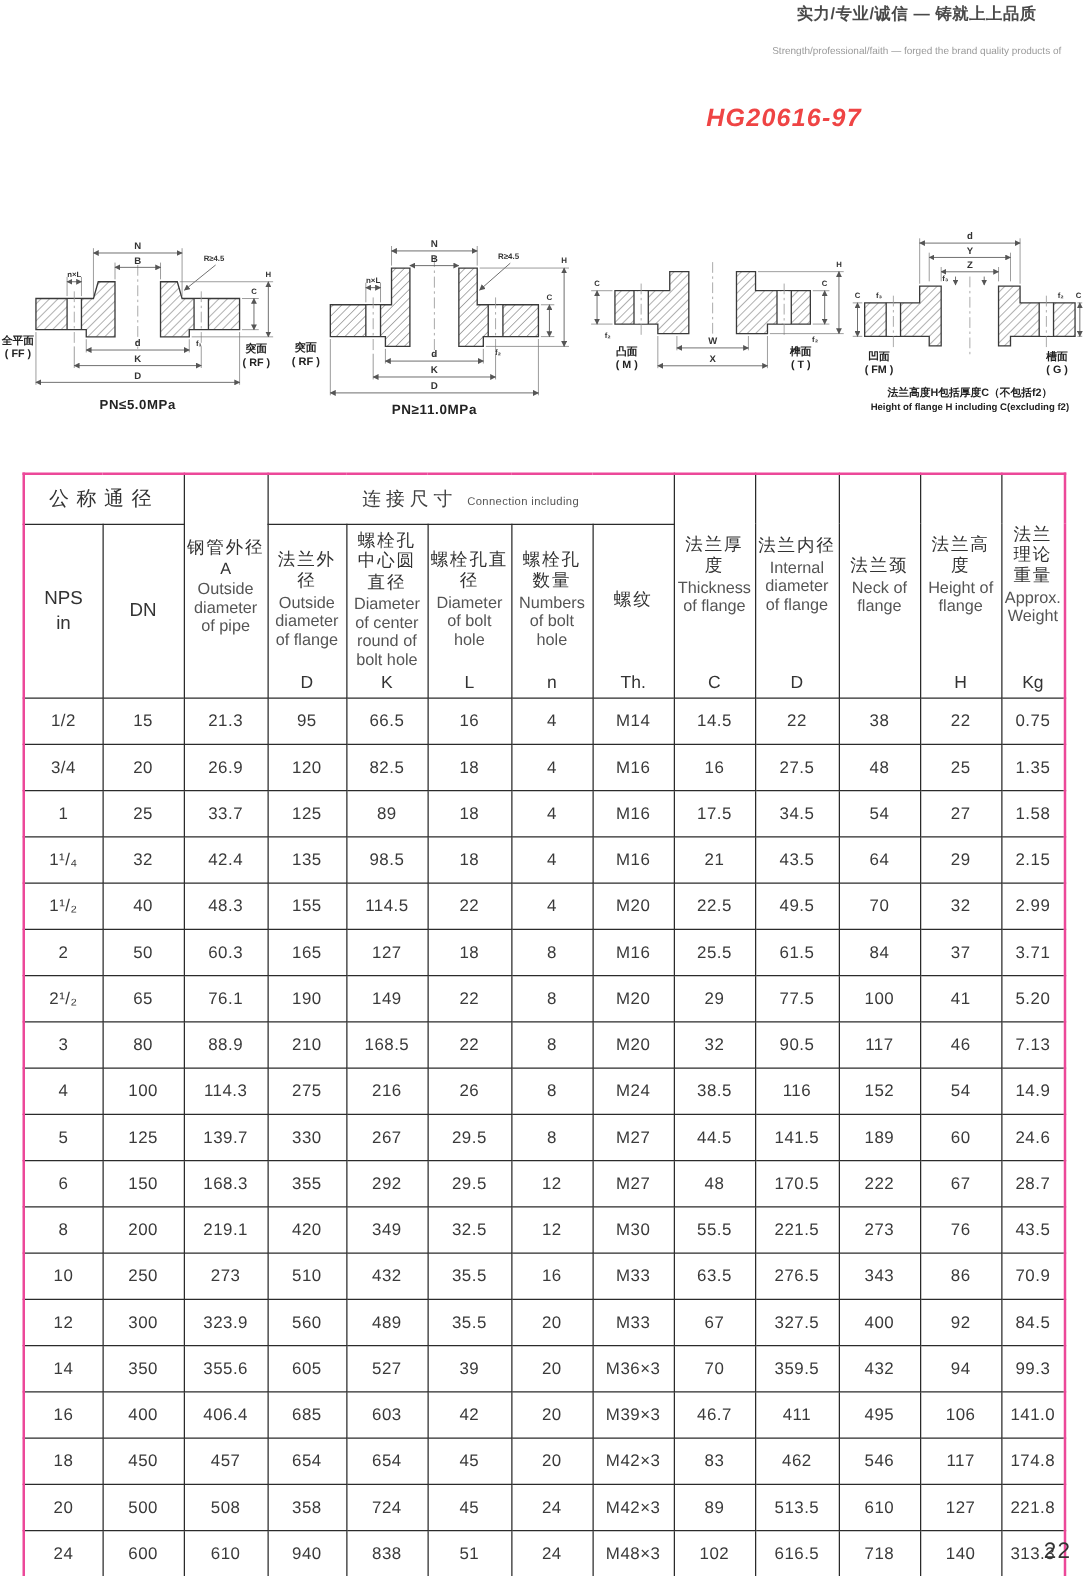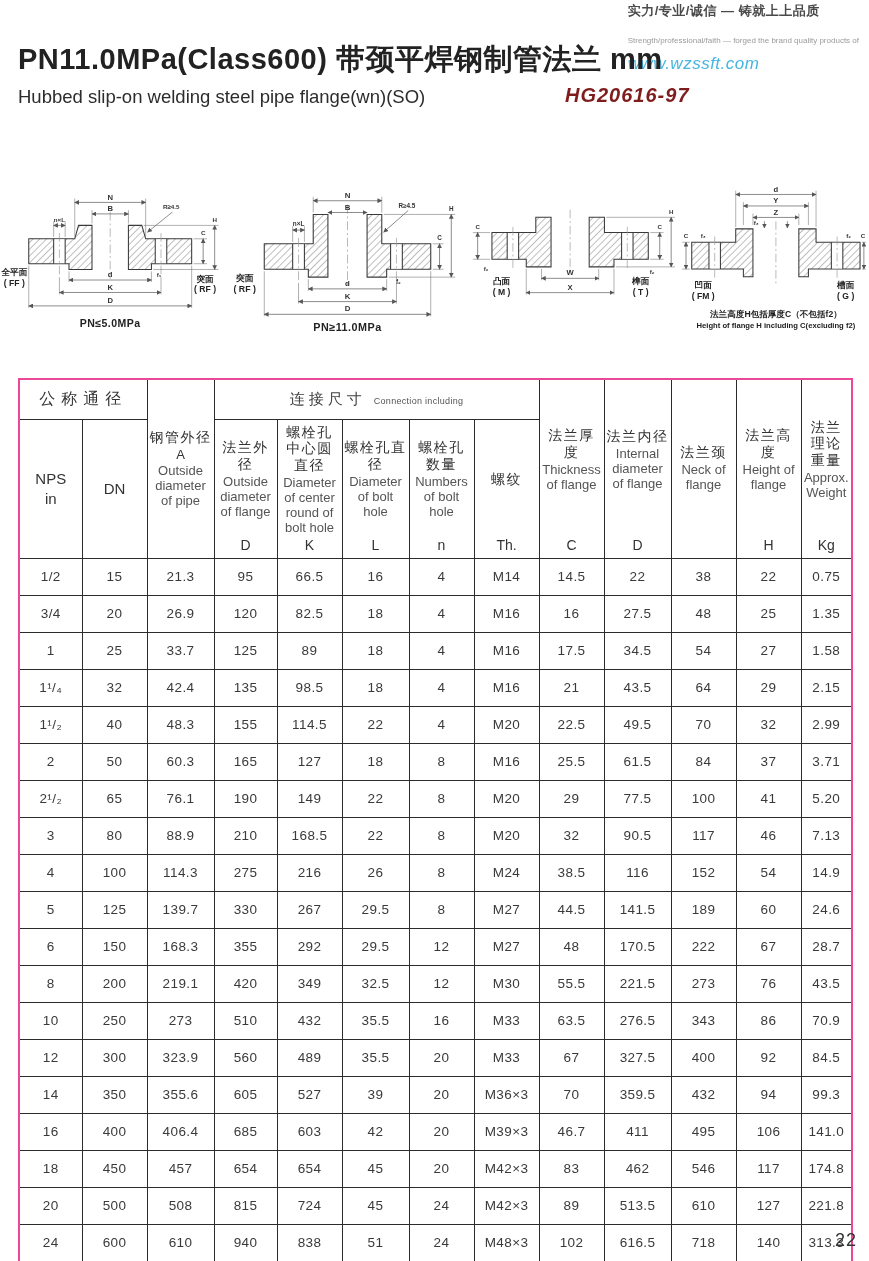--- a/index.html
+++ b/index.html
@@ -1,30 +1,30 @@
 <!DOCTYPE html>
 <html><head>
 <meta charset="utf-8">
 <style>
   html,body{margin:0;padding:0;background:#e8e8e8;}
   .page{position:relative;width:869px;height:1261px;background:#ffffff;margin:0 auto;
         font-family:"Liberation Sans",sans-serif;overflow:hidden;}
 
   
-  .brand{position:absolute;top:3px;right:10px;text-align:left;line-height:1.25;}
+  .brand{position:absolute;top:3px;right:20px;text-align:center;line-height:1.25;}
   .brand .cn{font-size:13px;font-weight:bold;color:#4a4a4a;letter-spacing:.5px;}
   .brand .en{font-size:8px;color:#9a9a9a;margin-top:17px;}
   .brand .web{font-size:17px;font-style:italic;color:#45b6e0;margin-top:7px;letter-spacing:.5px;}
 
   
   .title{position:absolute;left:18px;top:40px;font-size:29px;font-weight:bold;color:#222;
          letter-spacing:.5px;white-space:nowrap;}
   .subtitle{position:absolute;left:18px;top:86px;font-size:18.5px;color:#2c2c2c;white-space:nowrap;}
   .standard{position:absolute;left:565px;top:84px;font-size:20px;font-weight:bold;font-style:italic;
-            color:#7f1d1d;letter-spacing:1px;}
+            color:#ef4444;letter-spacing:1px;}
 
   
   .diagrams{position:absolute;left:0px;top:183px;width:869px;height:165px;display:flex;align-items:flex-start;}
   .diagrams svg{display:block;}
   svg text{font-family:"Liberation Sans",sans-serif;fill:#333;}
   .dim{stroke:#555;stroke-width:.7;fill:none;}
   .ext{stroke:#777;stroke-width:.6;fill:none;}
   .outl{stroke:#3a3a3a;stroke-width:1.1;}
   .cline{stroke:#999;stroke-width:.7;stroke-dasharray:9 3 2 3;fill:none;}
   .dtxt{font-size:8px;font-weight:bold;}
@@ -56,25 +56,22 @@
   .page-number{position:absolute;right:12px;top:1230px;font-size:18px;color:#333;letter-spacing:1px;}
 </style>
 </head>
 <body>
 
 <div class="page">
 
   <div class="brand">
     <div class="cn">实力/专业/诚信 — 铸就上上品质</div>
     <div class="en">Strength/professional/faith — forged the brand quality products of</div>
-    <div class="web">www.wzssft.com</div>
   </div>
 
-  <div class="title">PN11.0MPa(Class600) 带颈平焊钢制管法兰  mm</div>
-  <div class="subtitle">Hubbed slip-on welding steel pipe flange(wn)(SO)</div>
   <div class="standard">HG20616-97</div>
 
   <div class="diagrams">
 
     <svg width="230" height="149" viewBox="0 0 240 155">
       <defs>
         <pattern id="h1" width="5" height="5" patternUnits="userSpaceOnUse" patternTransform="rotate(45)">
           <line x1="0" y1="0" x2="0" y2="5" stroke="#7a7a7a" stroke-width="1"></line>
         </pattern>
         <marker id="a1" viewBox="0 0 10 10" refX="9" refY="5" markerWidth="7" markerHeight="7" orient="auto-start-reverse">
@@ -674,21 +671,21 @@
           <td>83</td>
           <td>462</td>
           <td>546</td>
           <td>117</td>
           <td>174.8</td>
         </tr>
         <tr>
           <td>20</td>
           <td>500</td>
           <td>508</td>
-          <td>815</td>
+          <td>358</td>
           <td>724</td>
           <td>45</td>
           <td>24</td>
           <td>M42×3</td>
           <td>89</td>
           <td>513.5</td>
           <td>610</td>
           <td>127</td>
           <td>221.8</td>
         </tr>

